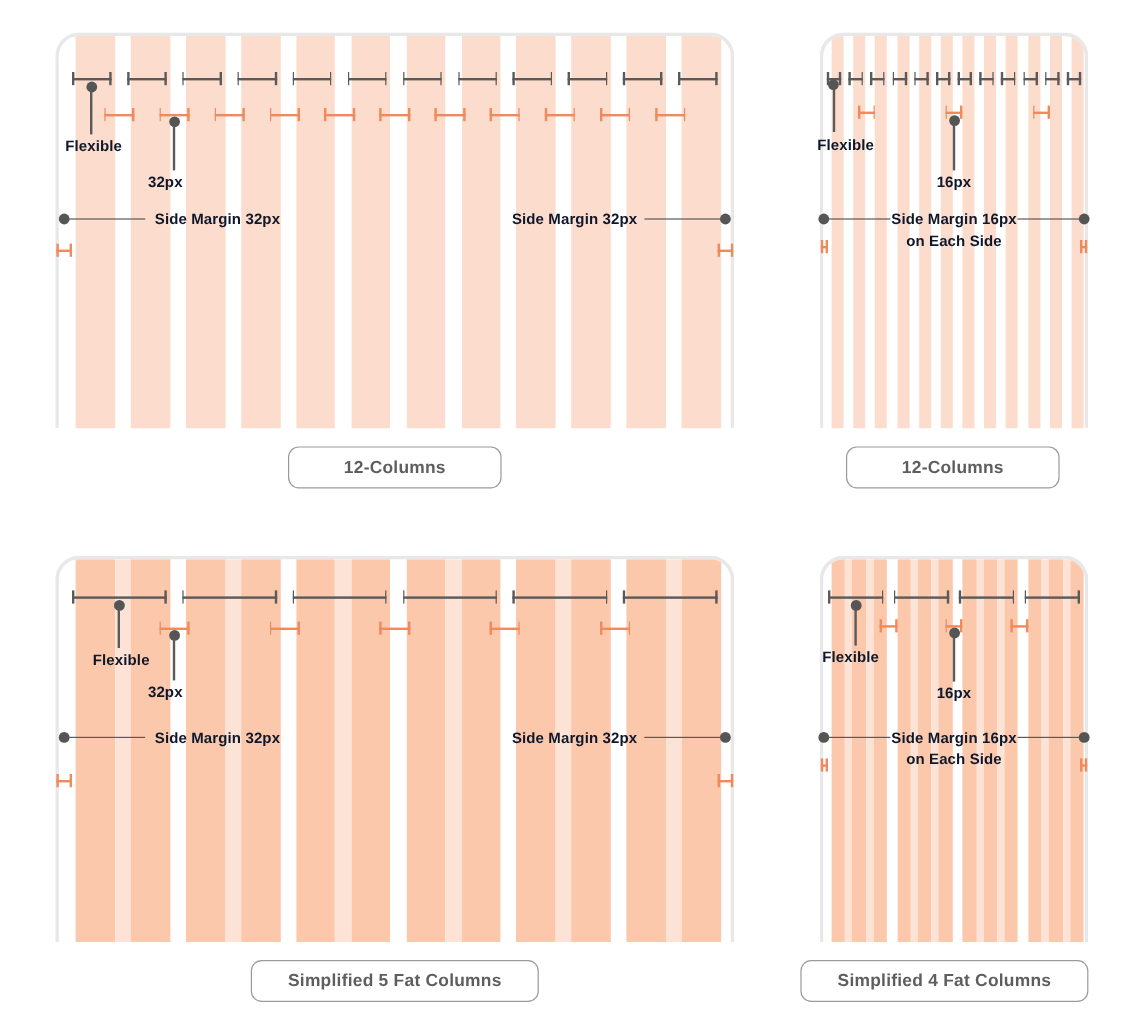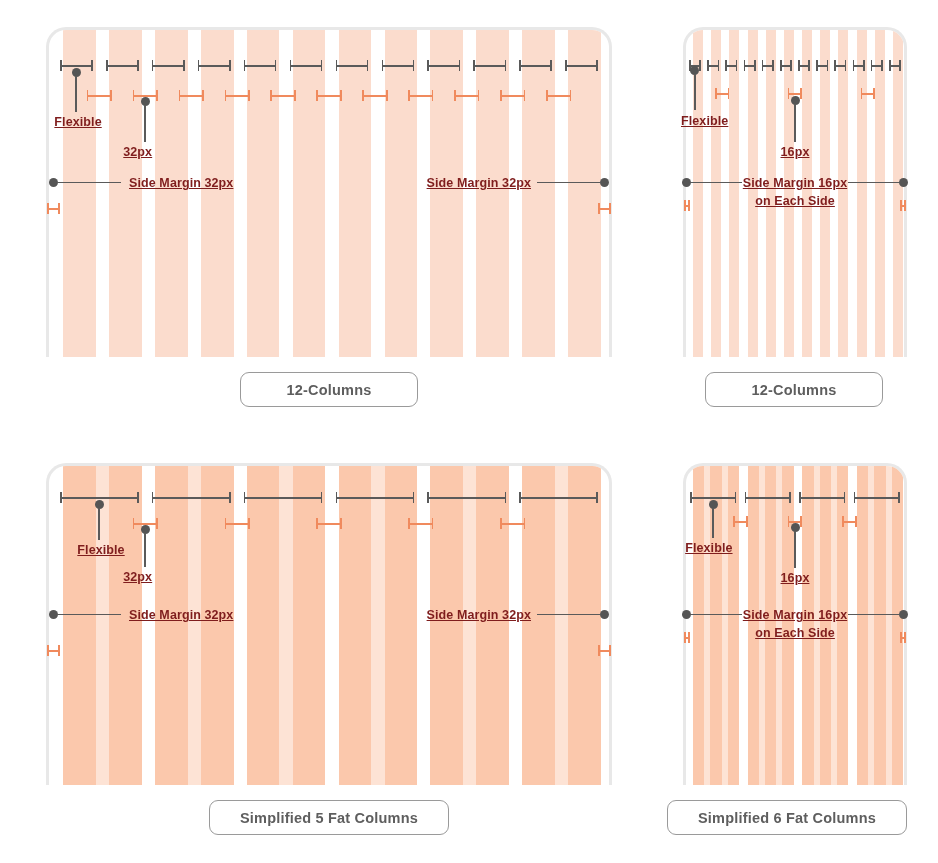--- a/index.html
+++ b/index.html
@@ -76,26 +76,25 @@
     position: absolute;
     width: 9px;
     height: 9px;
     border-radius: 50%;
     background: #555555;
   }
 
   
   .lbl {
     position: absolute;
-    color: #7f1d1d;
+    color: #0f172a;
     font-size: 12.5px;
     font-weight: bold;
     white-space: nowrap;
     letter-spacing: 0.1px;
-    text-decoration: underline;
   }
   .lbl.center { transform: translateX(-50%); text-align: center; }
   .lbl.right  { transform: translateX(-100%); }
 
   
   .caption {
     position: absolute;
     box-sizing: border-box;
     border: 1.6px solid #9a9a9a;
     border-radius: 9px;
@@ -599,15 +598,15 @@
         <div class="cap l"></div>
         <div class="rule"></div>
         <div class="cap r"></div>
       </div>
       <div class="mbar orange" style="left:900px; top:632px; width:6px;">
         <div class="cap l"></div>
         <div class="rule"></div>
         <div class="cap r"></div>
       </div>
     </div>
-  <div class="caption" style="left:667px; top:800px; width:240px; height:35px;">Simplified 6 Fat Columns</div>
+  <div class="caption" style="left:667px; top:800px; width:240px; height:35px;">Simplified 4 Fat Columns</div>
 
 </div>
 
 </body></html>

